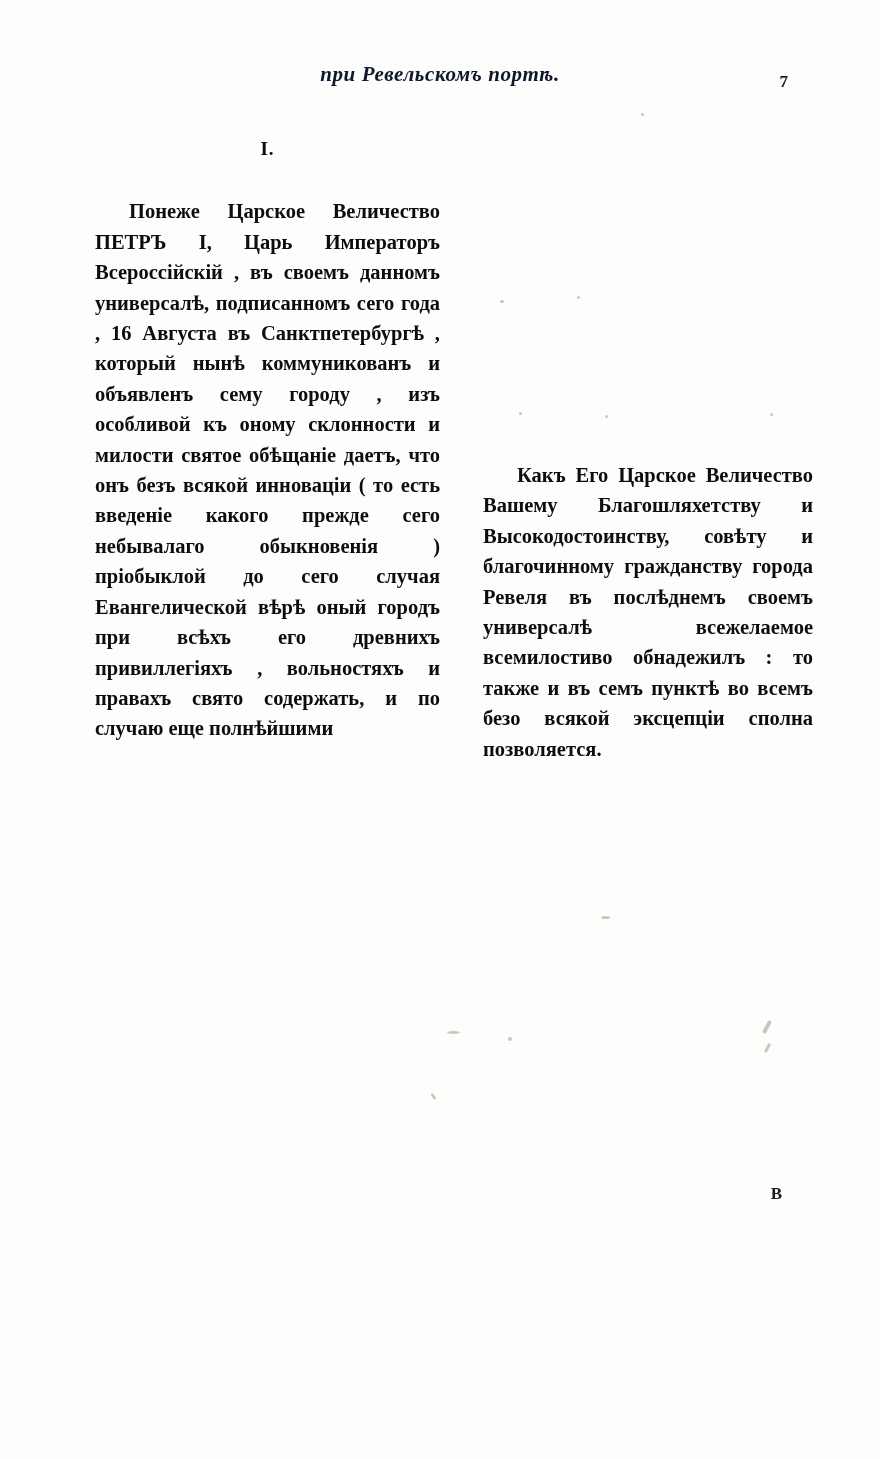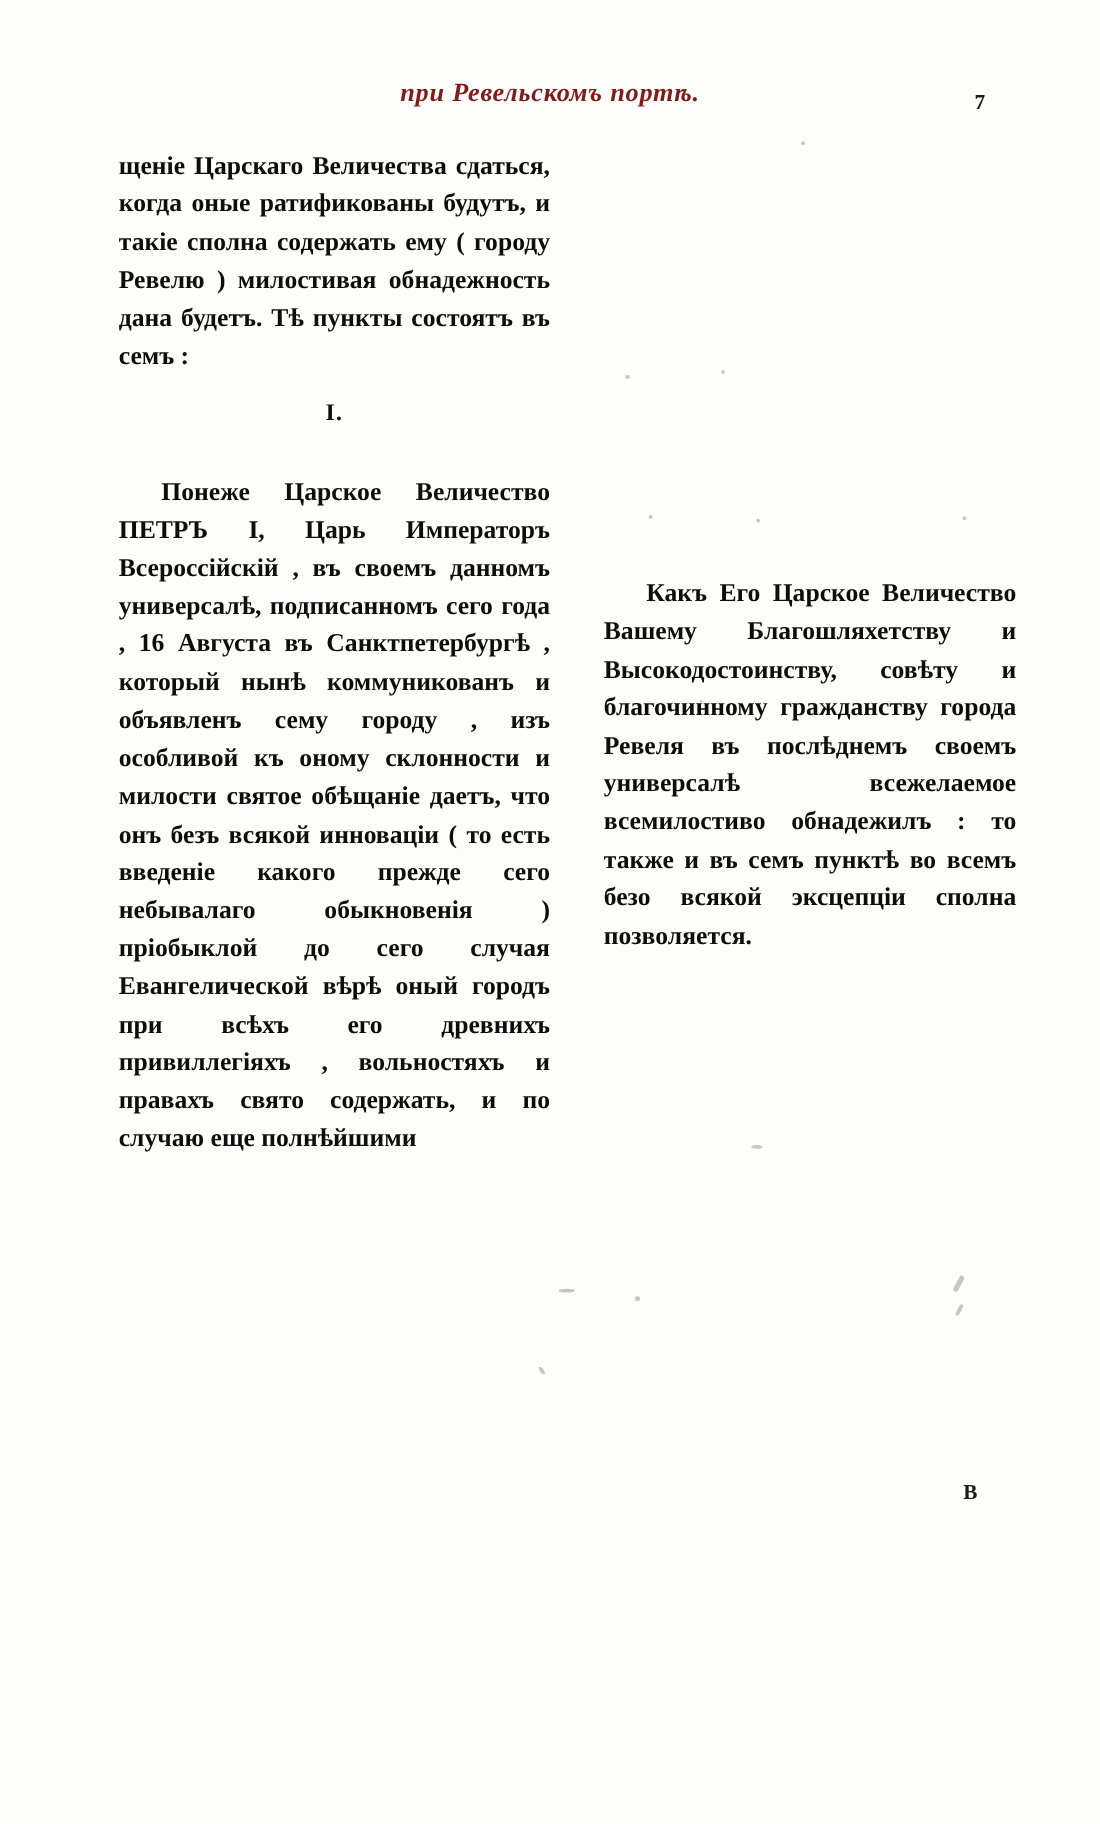--- a/index.html
+++ b/index.html
@@ -27,21 +27,21 @@
     position: absolute;
     top: 62px;
     left: 0;
     width: 880px;
     text-align: center;
     font-family: "Liberation Serif", serif;
     font-style: italic;
     font-weight: bold;
     font-size: 21px;
     letter-spacing: 0.6px;
-    color: #7f1d1d;
+    color: #0f172a;
   }
   .folio {
     position: absolute;
     top: 72px;
     right: 92px;
     font-family: "Liberation Serif", serif;
     font-weight: bold;
     font-size: 17px;
     color: #1a1a1a;
   }
@@ -104,21 +104,20 @@
 </head>
 <body>
 
 <div class="page">
 
   <div class="runhead">при Ревельскомъ портѣ.</div>
 
   <div class="folio">7</div>
 
   <div class="col col-left">
-    <p class="para">щеніе Царскаго Величества сдаться, когда оные ратификованы будутъ, и такіе сполна содержать ему ( городу Ревелю ) милостивая обнадежность дана будетъ. Тѣ пункты состоятъ въ семъ :</p>
 
     <div class="section-num">I.</div>
 
     <p class="para indent">Понеже Царское Величество ПЕТРЪ I, Царь Императоръ Всероссійскій , въ своемъ данномъ универсалѣ, подписанномъ сего года , 16 Августа въ Санктпетербургѣ , который нынѣ коммуникованъ и объявленъ сему городу , изъ особливой къ оному склонности и милости святое обѣщаніе даетъ, что онъ безъ всякой инноваціи ( то есть введеніе какого прежде сего небывалаго обыкновенія ) пріобыклой до сего случая Евангелической вѣрѣ оный городъ при всѣхъ его древнихъ привиллегіяхъ , вольностяхъ и правахъ свято содержать, и по случаю еще полнѣйшими</p>
   </div>
 
   <div class="col col-right">
     <p class="para indent">Какъ Его Царское Величество Вашему Благошляхетству и Высокодостоинству, совѣту и благочинному гражданству города Ревеля въ послѣднемъ своемъ универсалѣ всежелаемое всемилостиво обнадежилъ : то также и въ семъ пунктѣ во всемъ безо всякой эксцепціи сполна позволяется.</p>
   </div>
 

